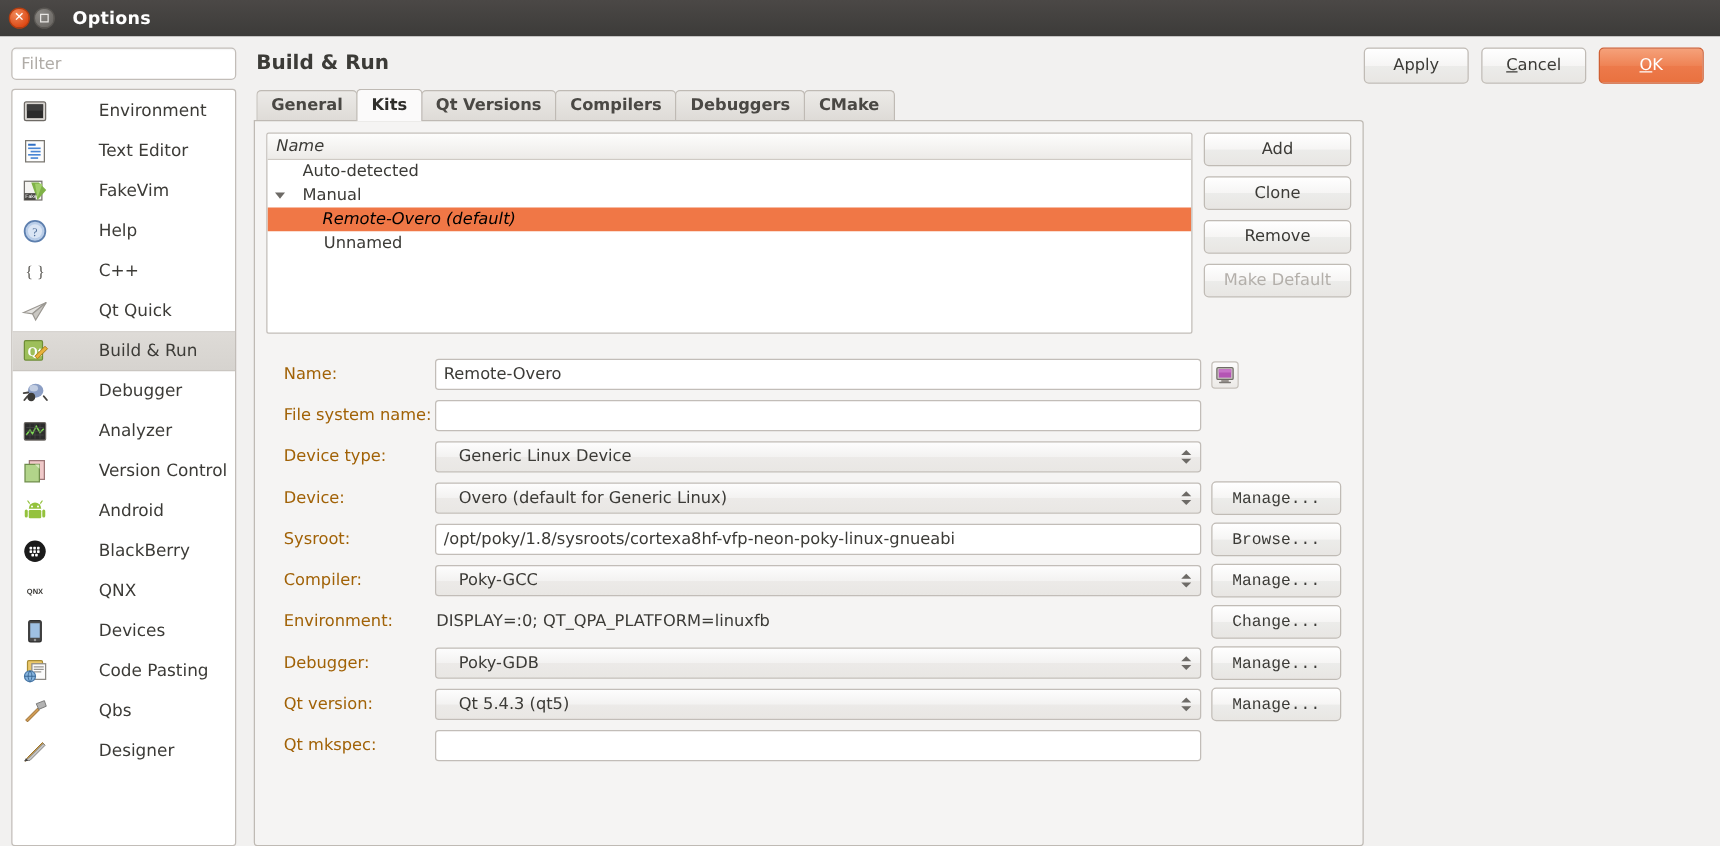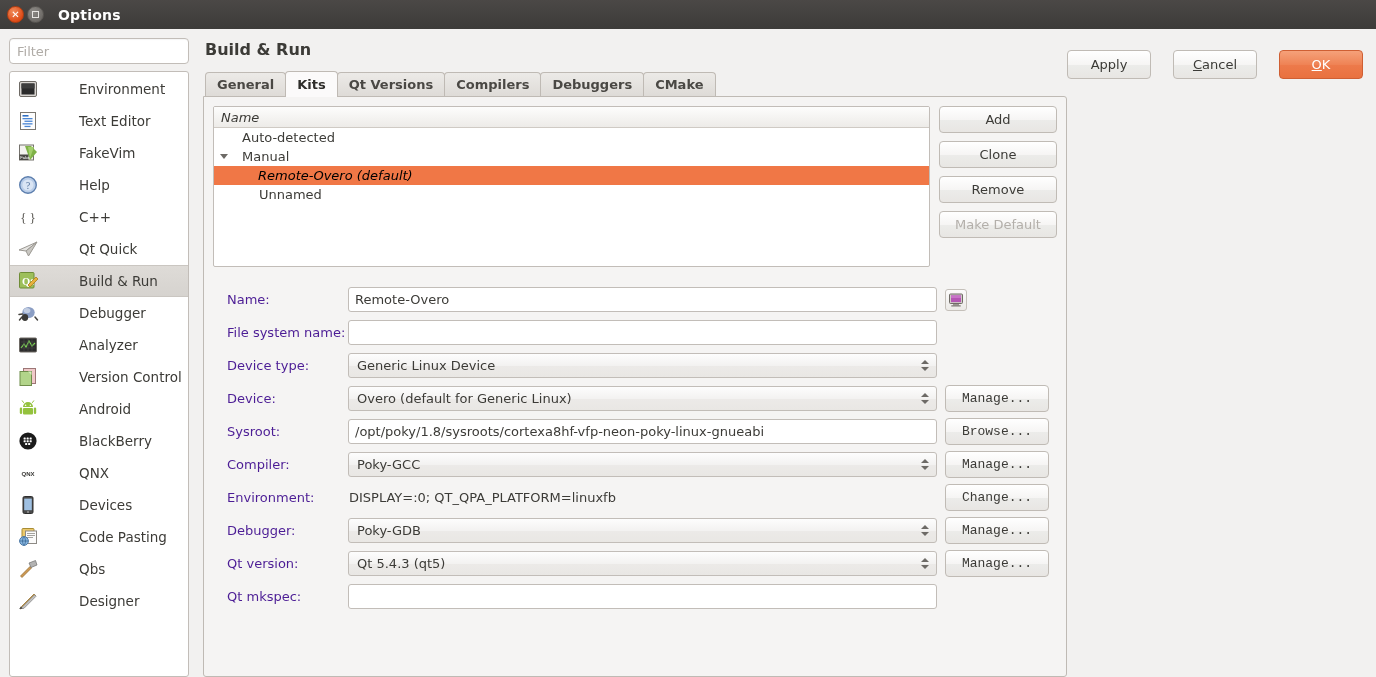--- a/index.html
+++ b/index.html
@@ -244,21 +244,21 @@
   .form {
     margin-top: 16px;
     display: grid;
     grid-template-columns: 135px 1fr 112px;
     grid-auto-rows: 33px;
     align-items: center;
     column-gap: 0px;
   }
   .f-label {
     font-size: 13px;
-    color: #4c1d95;
+    color: #a16207;
     padding-left: 14px;
   }
   .f-field { padding-right: 8px; }
 
   .text-input {
     width: 100%;
     height: 25px;
     border: 1px solid #c2bdb8;
     border-radius: 3px;
     background: #ffffff;
@@ -266,21 +266,21 @@
     font-family: inherit; font-size: 13px;
     color: #3c3b37;
     outline: none;
   }
   .combo {
     width: 100%;
     height: 25px;
     border: 1px solid #c2bdb8;
     border-radius: 3px;
     background: linear-gradient(to bottom, #fdfdfd 0%, #f3f2f1 50%, #eceae8 51%, #e9e7e4 100%);
-    padding: 0 24px 0 8px;
+    padding: 0 24px 0 18px;
     font-size: 13px;
     color: #3c3b37;
     display: flex; align-items: center;
     position: relative;
     cursor: default;
     overflow: hidden;
     white-space: nowrap;
   }
   .combo .arrows {
     position: absolute; right: 7px; top: 0; bottom: 0;
@@ -313,22 +313,22 @@
     border-radius: 3px;
     background: linear-gradient(to bottom, #fcfbfb, #eceae7);
     display: flex; align-items: center; justify-content: center;
     cursor: default;
   }
 
   
   .bottom-bar {
     height: 52px;
     flex: 0 0 auto;
-    display: flex; align-items: center; justify-content: flex-end;
-    gap: 22px;
+    display: flex; justify-content: flex-end;
+    gap: 10px;
     padding-right: 4px;
   }
   .bottom-bar .btn { width: 84px; height: 29px; }
   u { text-decoration: underline; }
 </style>
 </head>
 <body>
 
 <div class="titlebar">
   <div class="tb-btn tb-close">✕</div>

